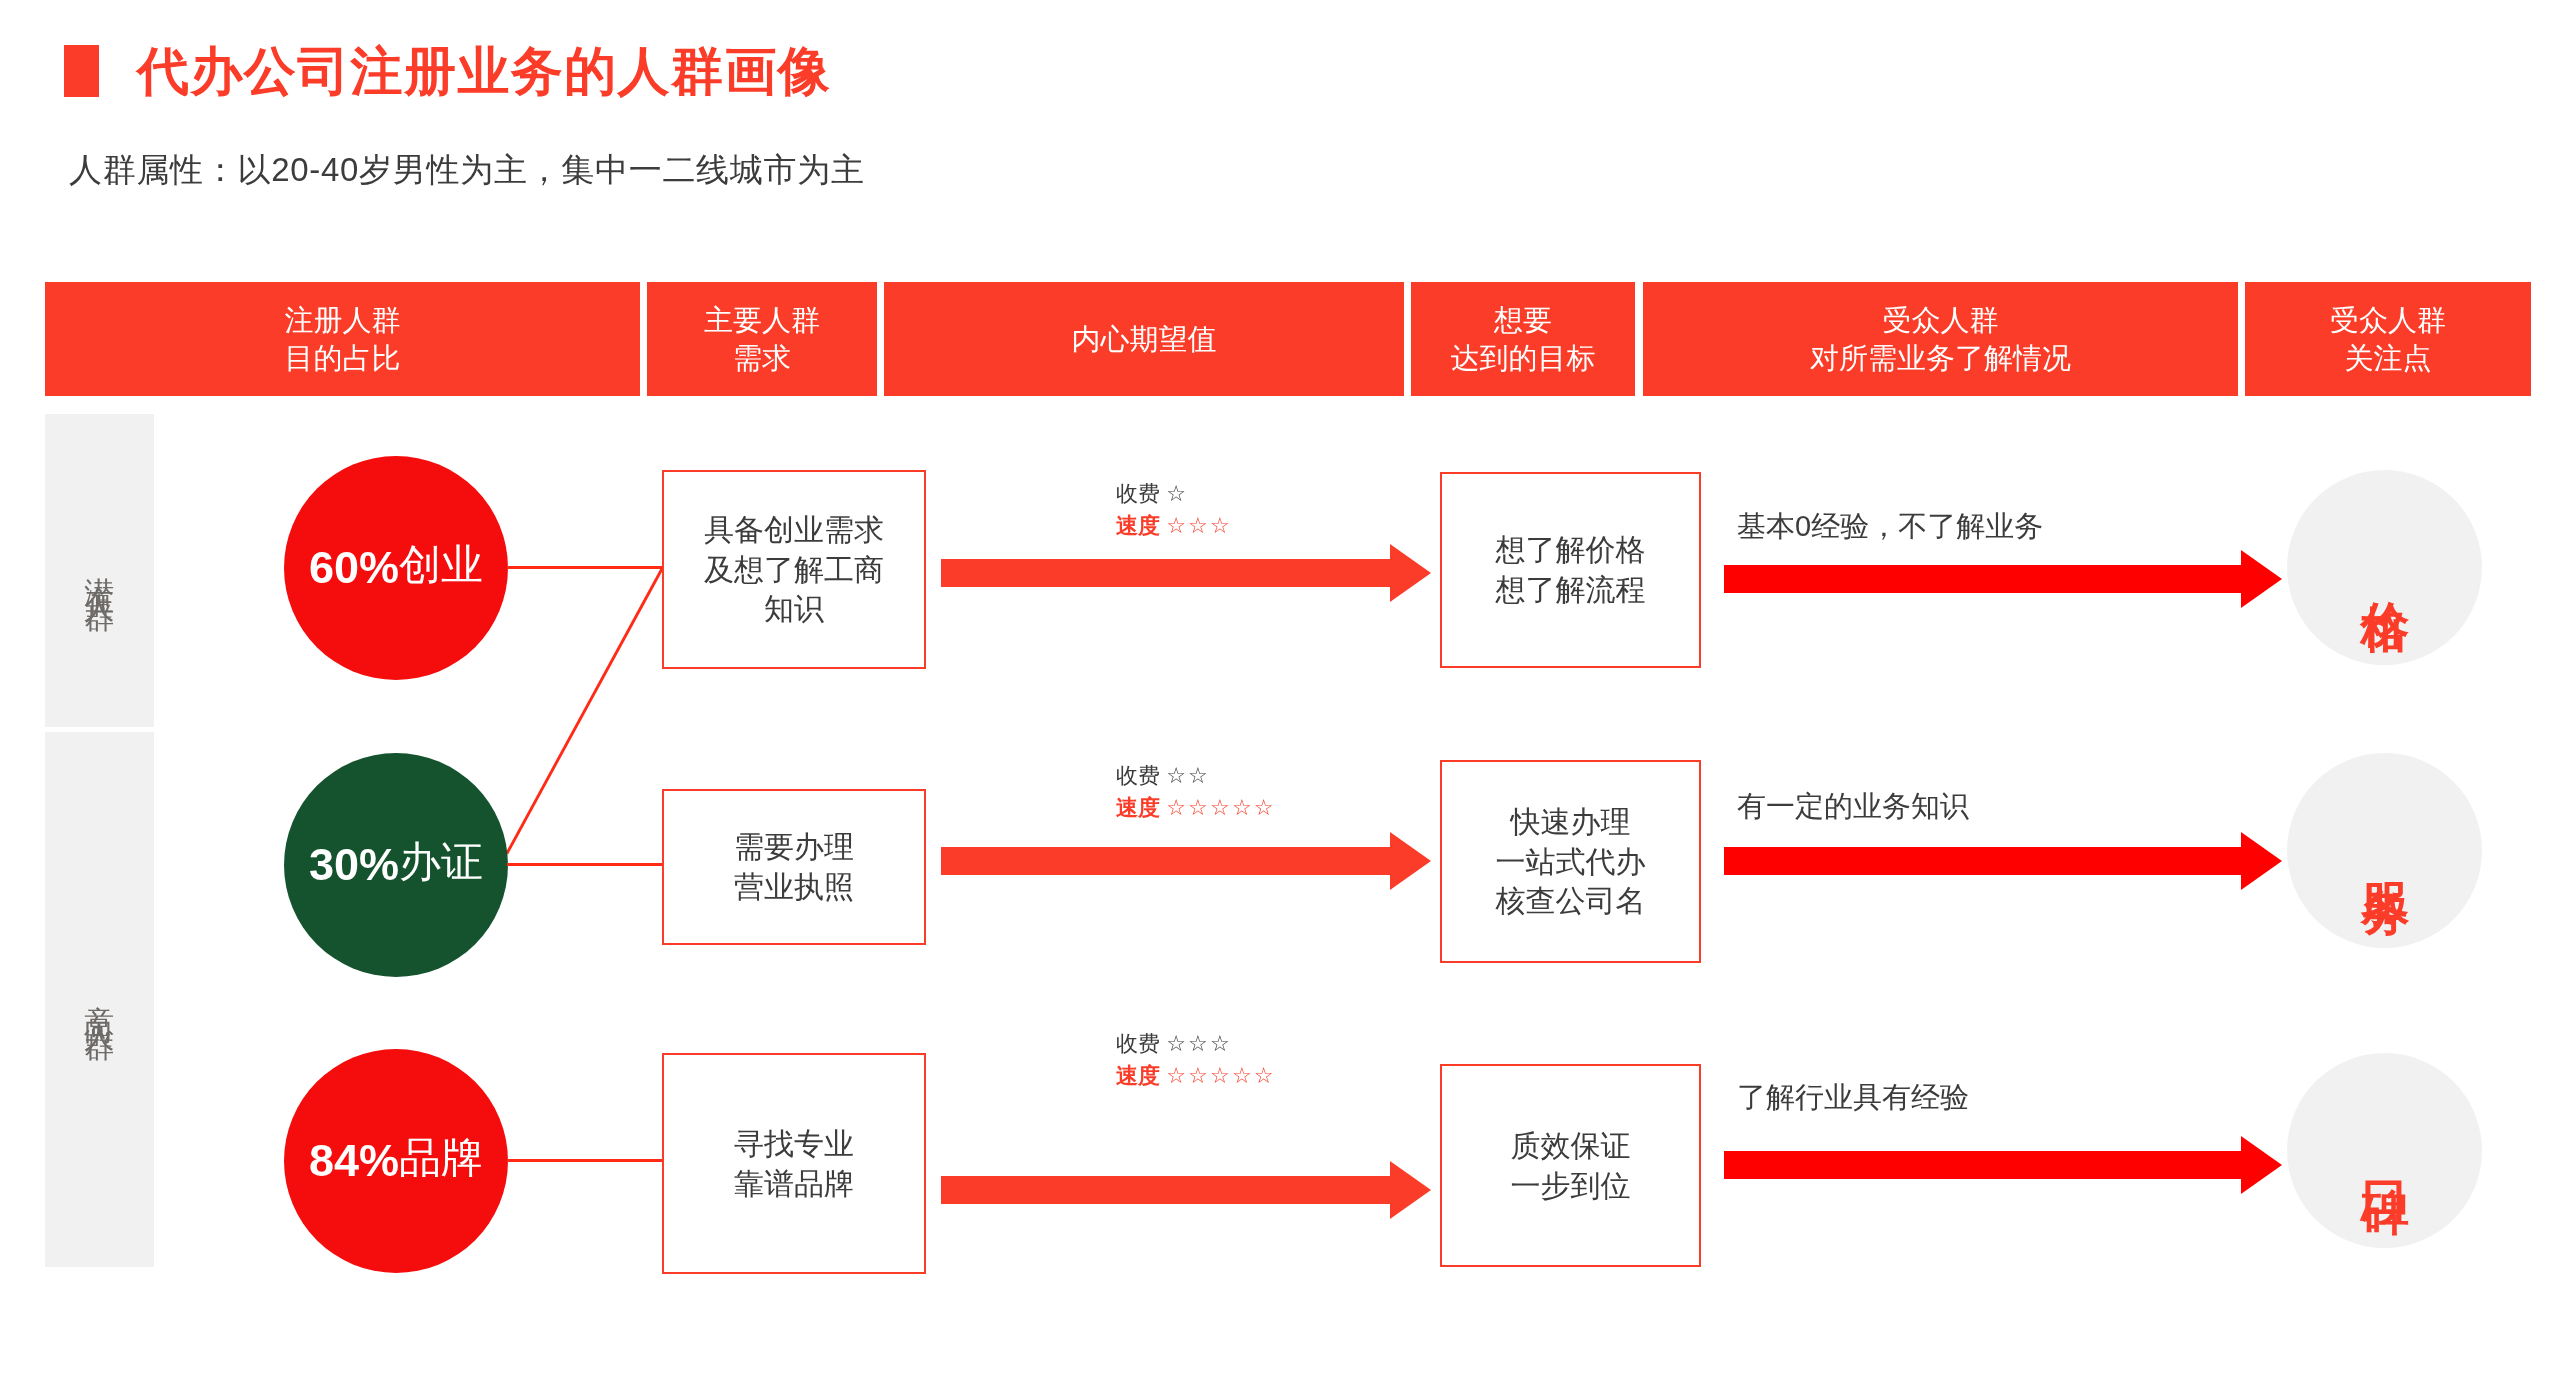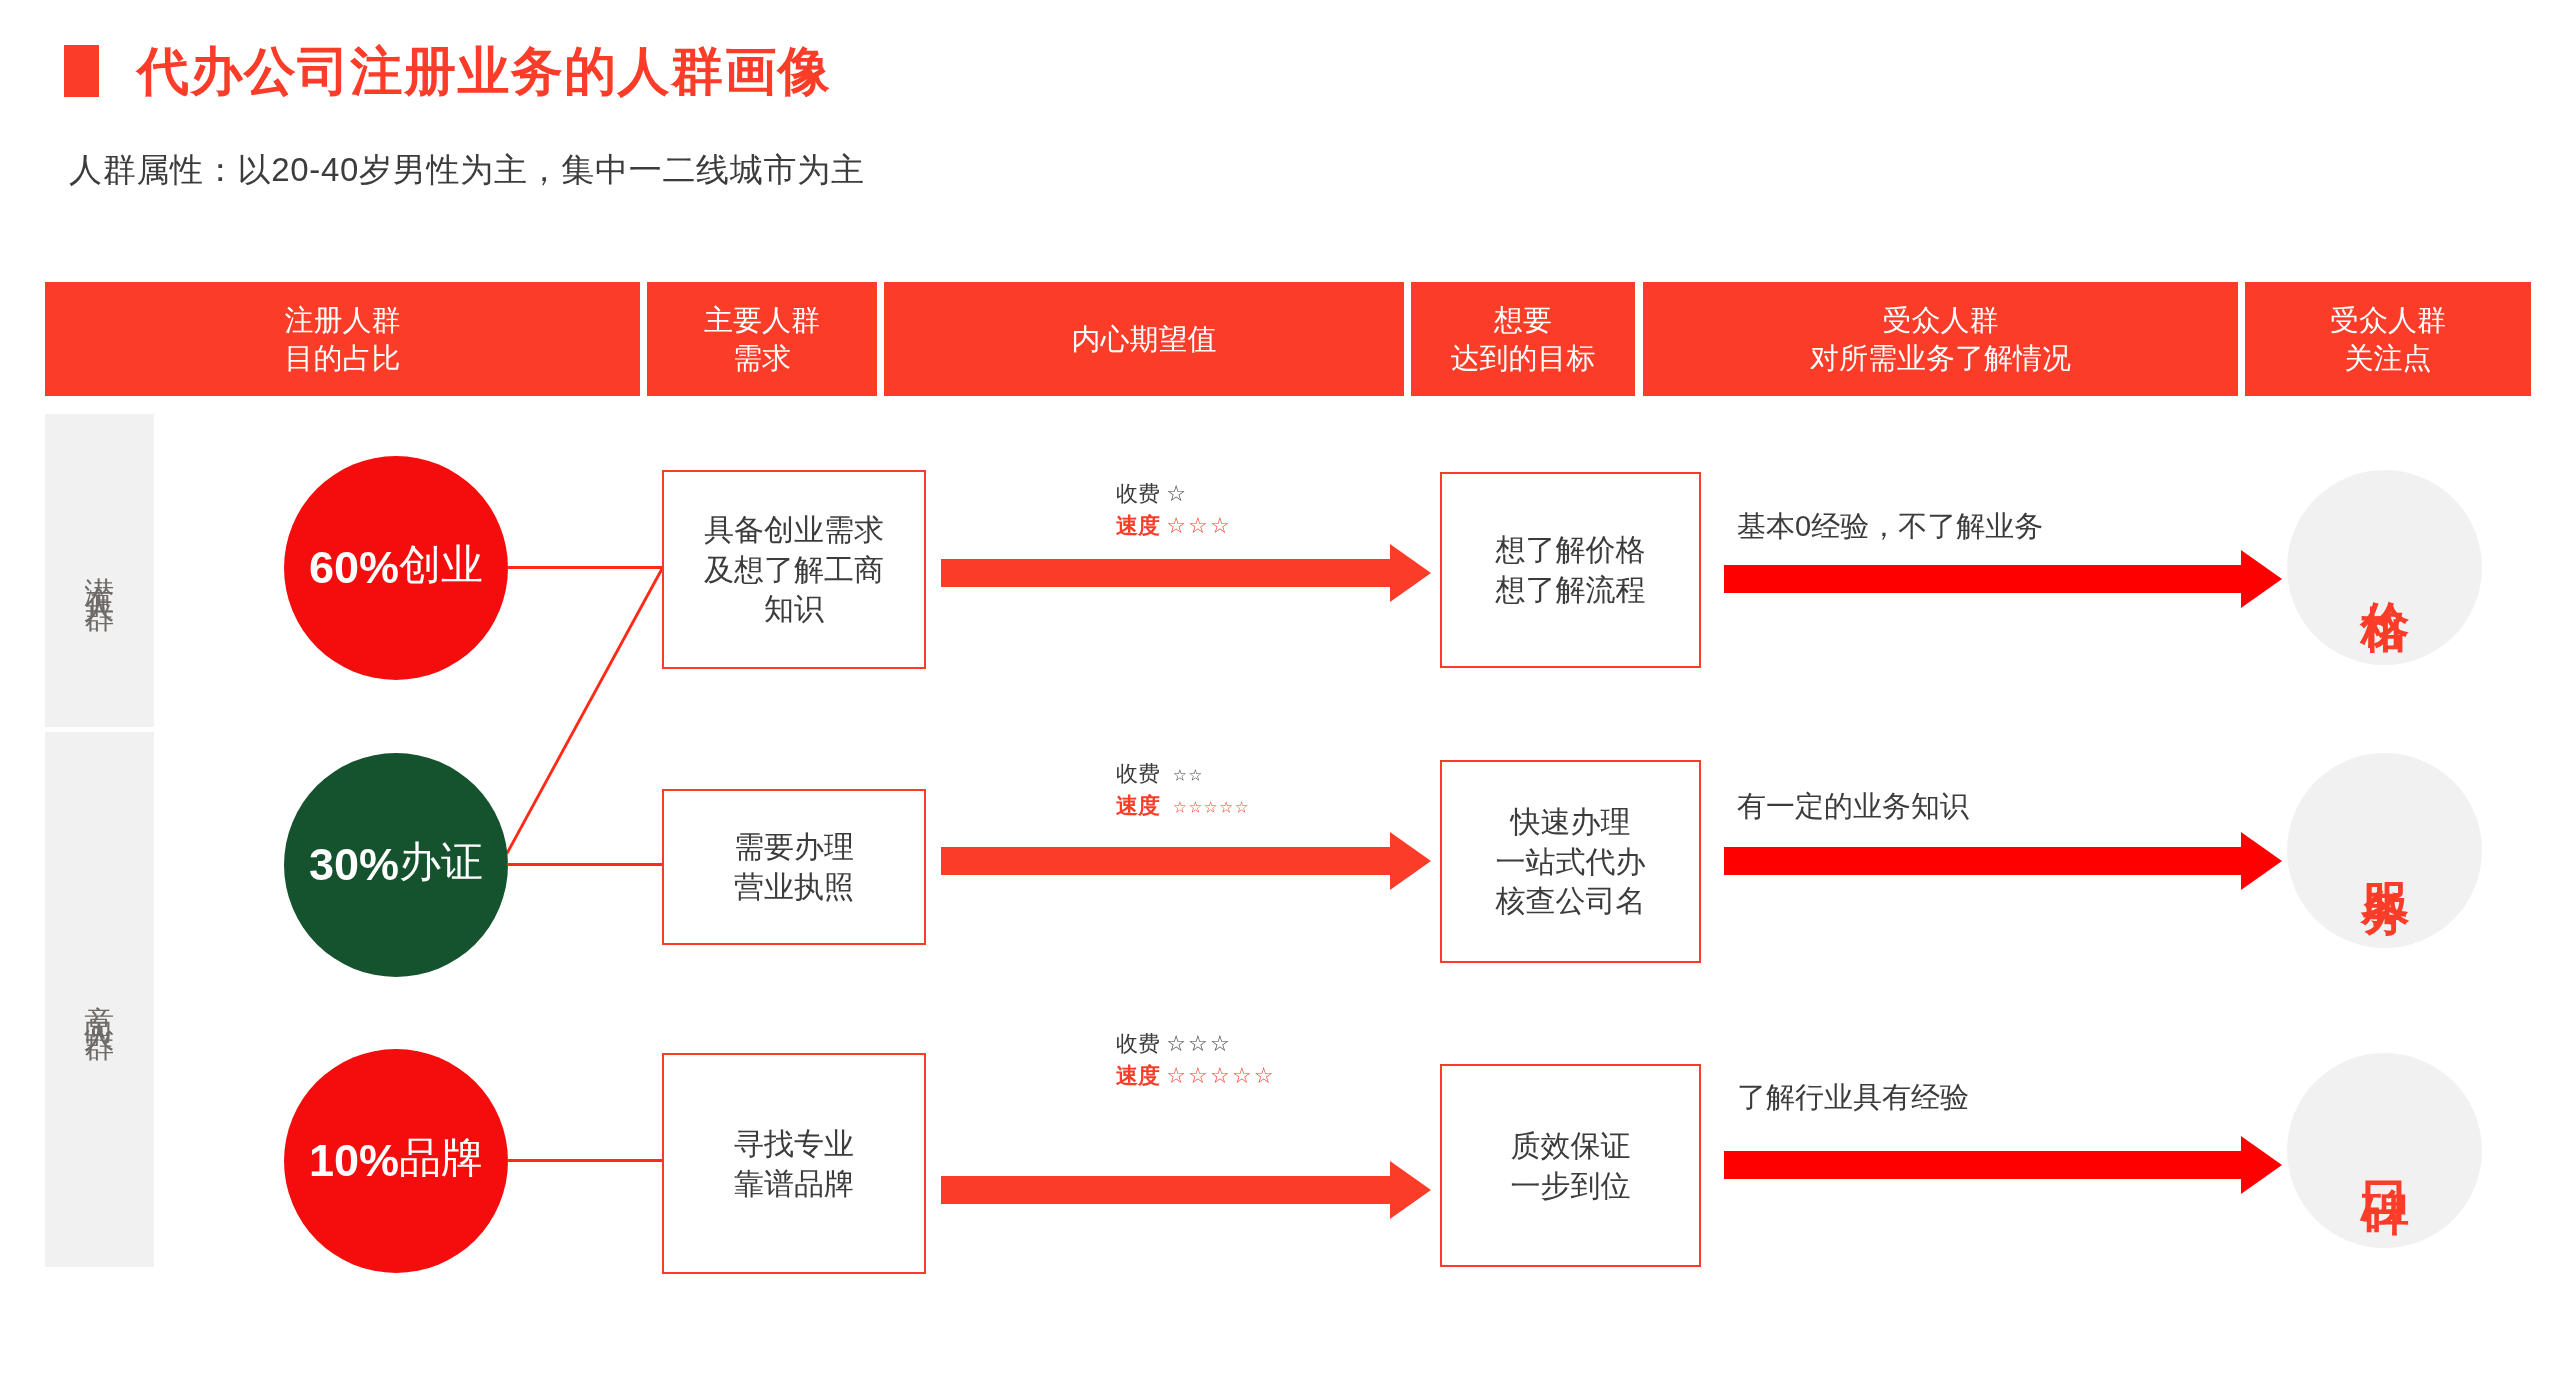--- a/index.html
+++ b/index.html
@@ -150,21 +150,21 @@
 
 <div class="pct-circle" style="left:284px;top:753px;width:224px;height:224px;background:#14532d;">
   <div class="pct-num">30%</div>
   <div class="pct-word">办证</div>
 </div>
 <div class="conn" style="left:507px;top:863px;width:156px;height:2.9px;"></div>
 <div class="obox" style="left:662px;top:789px;width:260px;height:152px;white-space:pre-line;">
   <span>需要办理
 营业执照</span>
 </div>
-<div class="exp" style="left:1080px;top:760px;font-family:Liberation Mono, monospace;">
+<div class="exp" style="left:1080px;top:760px;">
   <div><span class="lbl-fee">收费</span>
        <span class="stars-dark">☆☆</span></div>
   <div><span class="lbl-speed">速度</span>
        <span class="stars-red">☆☆☆☆☆</span></div>
 </div>
 <div class="arrow v1" style="left:941px;top:832px;">
   <div class="shaft" style="width:449px;"></div>
   <div class="head"></div>
 </div>
 <div class="obox" style="left:1440px;top:760px;width:257px;height:199px;white-space:pre-line;">
@@ -175,21 +175,21 @@
 <div class="know" style="left:1737px;top:787px;width:535px;">有一定的业务知识</div>
 <div class="arrow v2" style="left:1724px;top:832px;">
   <div class="shaft" style="width:517px;"></div>
   <div class="head"></div>
 </div>
 <div class="focus-circle" style="left:2287px;top:753px;width:195px;height:195px;">
   <span style="writing-mode:vertical-rl;text-orientation:upright;letter-spacing:4.3px;">服务</span>
 </div>
 
 <div class="pct-circle" style="left:284px;top:1049px;width:224px;height:224px;background:#F50C0C;">
-  <div class="pct-num">10%</div>
+  <div class="pct-num">84%</div>
   <div class="pct-word">品牌</div>
 </div>
 <div class="conn" style="left:507px;top:1159px;width:156px;height:2.9px;"></div>
 <div class="obox" style="left:662px;top:1053px;width:260px;height:217px;white-space:pre-line;">
   <span>寻找专业
 靠谱品牌</span>
 </div>
 <div class="exp" style="left:1080px;top:1028px;">
   <div><span class="lbl-fee">收费</span>
        <span class="stars-dark">☆☆☆</span></div>

